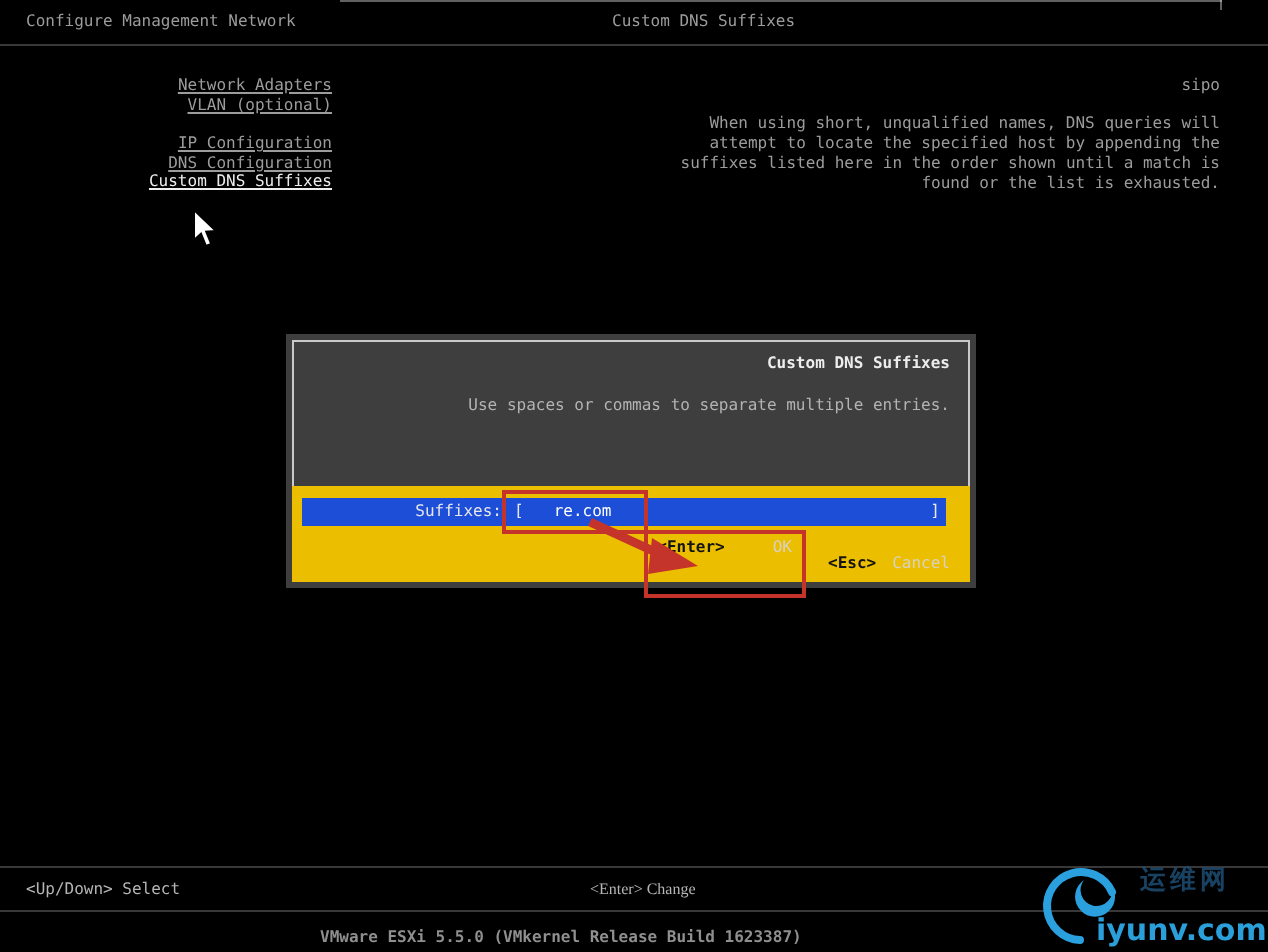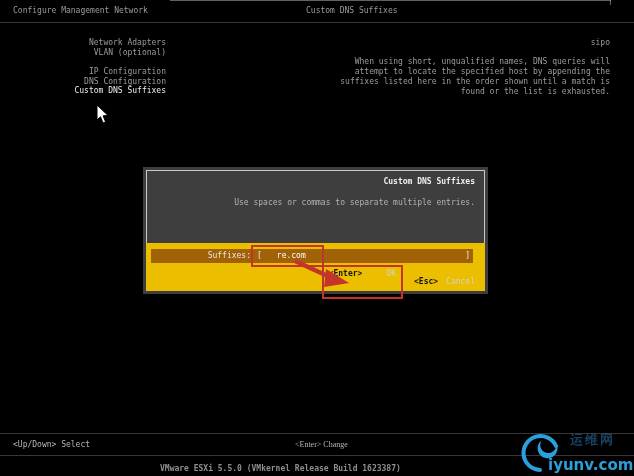--- a/index.html
+++ b/index.html
@@ -27,21 +27,21 @@
   
   .topbar-left  { left: 13px;  top: 6px; }
   .topbar-right { left: 306px; top: 6px; }
   .divider { left: 0; width: 634px; height: 1px; background: #383838; }
   .div-top { top: 22px; }
   .div-b1  { top: 433px; }
   .div-b2  { top: 455px; }
 
   
   .menu { left: 16px; top: 38px; width: 150px; }
-  .menu-item { height: 9.7px; cursor: default; }
+  .menu-item { height: 9.7px; cursor: default; text-decoration: underline; }
   .menu-item.selected { color: #ededed; }
   .menu-spacer { height: 9.7px; }
 
   
   .rpanel { left: 320px; top: 38px; width: 290px; }
   .rpanel .row { min-height: 9.7px; white-space: pre-line; }
   .rpanel .spacer { height: 9.7px; }
 
   
   .dialog {
@@ -58,21 +58,21 @@
     padding: 6px 9px;
     color: #b3b3b3;
   }
   .dlg-title { font-weight: bold; color: #ededed; margin-bottom: 11px; }
   .dlg-p1 { white-space: pre-line; margin-bottom: 9px; }
   .dlg-p2 { white-space: pre-line; }
   .dlg-footer { flex: 1; background: #ecbe00; position: relative; }
 
   .suffix-row {
     position: absolute; left: 5px; right: 12px; top: 6px; height: 14px;
-    background: #a16207; color: #e8e8e8;
+    background: #1d4ed8; color: #e8e8e8;
     display: flex; align-items: center; padding-left: 3px;
   }
   .suffix-label { width: 97px; }
   .suffix-box {
     display: flex; align-items: center;
     border: 2px solid #c5342b;
     height: 22px; margin: -4px 0;
     padding: 0 16px 0 4px;
   }
   .suffix-value { margin-left: 15px; color: #ffffff; }

